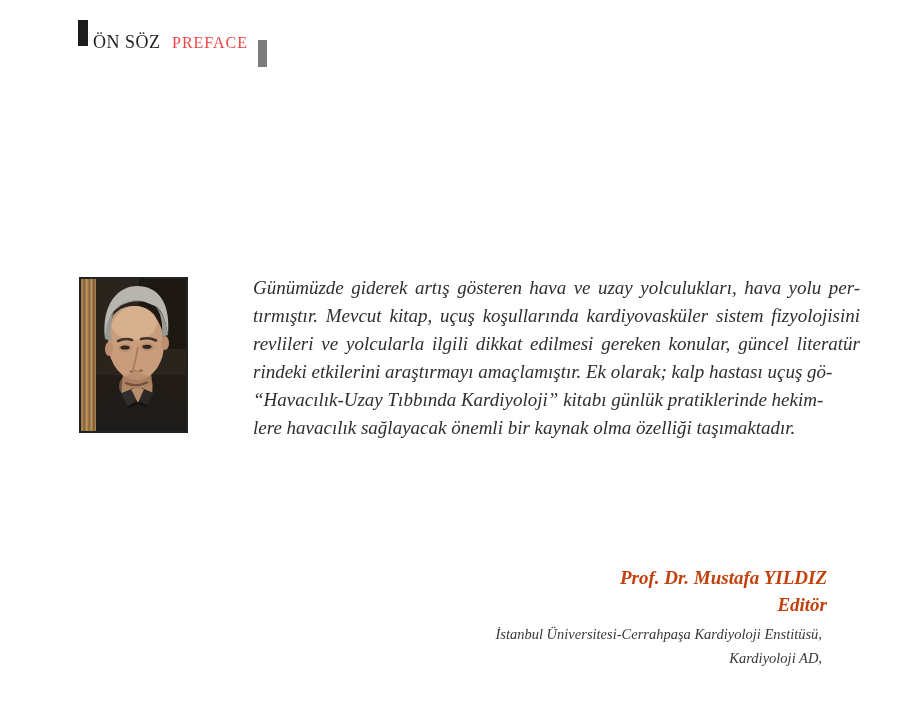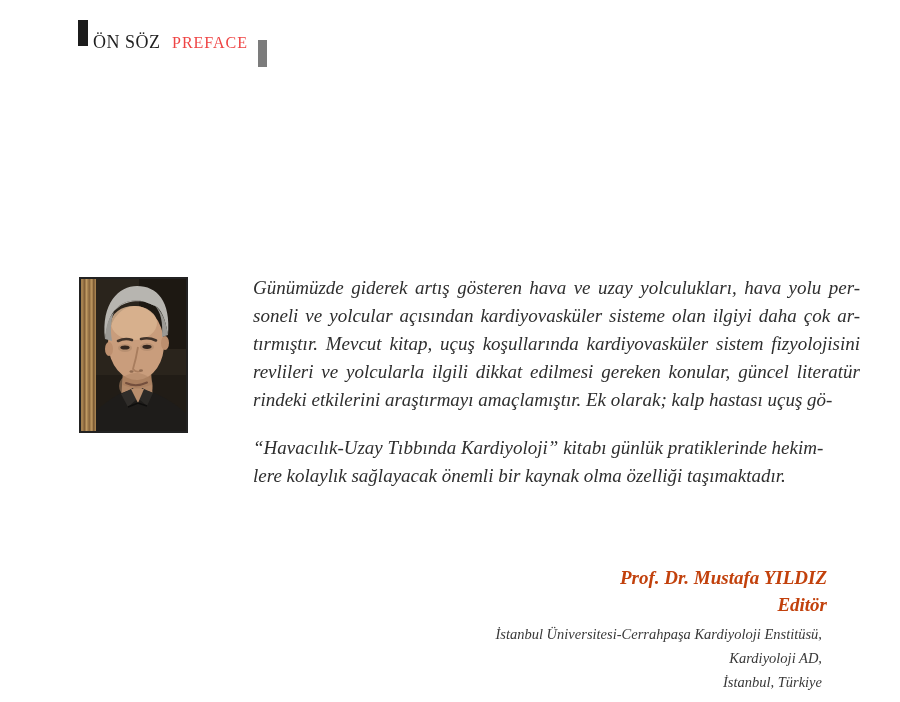--- a/index.html
+++ b/index.html
@@ -45,21 +45,21 @@
   
   .preface-text {
     position: absolute; left: 253px; top: 274px; width: 607px;
     font-style: italic; font-size: 19px; color: #2e2e2e;
   }
   .preface-text .line {
     line-height: 28px; height: 28px; white-space: nowrap;
   }
   .para.justify .line { text-align: justify; text-align-last: justify; white-space: normal; }
   .para.justify .line:last-child { text-align-last: left; }
-  .para2 { margin-top: 20px; }
+  .para2 { margin-top: 0; }
   .para2 .line { text-align: left; }
 
   
   .signature {
     position: absolute; left: 253px; top: 564px; width: 574px;
     text-align: right; font-style: italic; font-weight: bold;
     font-size: 19px; color: #c2410c;
   }
   .signature div { line-height: 27px; }
 
@@ -131,35 +131,33 @@
       <path d="M40,115 L52,109 L56,120 L47,128 Z" fill="#302d2a"></path>
       <path d="M72,114 L61,109 L58,120 L66,127 Z" fill="#2b2926"></path>
       <polygon points="50,110 63,110 57,124" fill="#b98e6d"></polygon>
       <path d="M47,128 L57,124 L66,127" stroke="#0f0e0d" stroke-width="1.5" fill="none"></path>
     </svg>
   </div>
 
   <div class="preface-text">
     <div class="para justify">
         <div class="line">Günümüzde giderek artış gösteren hava ve uzay yolculukları, hava yolu per-</div>
-        <div class="line">soneli ve yolcular açısından kardiyovasküler sisteme olan ilgiyi daha çok ar-</div>
         <div class="line">tırmıştır. Mevcut kitap, uçuş koşullarında kardiyovasküler sistem fizyolojisini</div>
         <div class="line">revlileri ve yolcularla ilgili dikkat edilmesi gereken konular, güncel literatür</div>
         <div class="line">rindeki etkilerini araştırmayı amaçlamıştır. Ek olarak; kalp hastası uçuş gö-</div>
       </div>
     <div class="para para2">
         <div class="line">“Havacılık-Uzay Tıbbında Kardiyoloji” kitabı günlük pratiklerinde hekim-</div>
-        <div class="line">lere kolaylık sağlayacak önemli bir kaynak olma özelliği taşımaktadır.</div>
+        <div class="line">lere havacılık sağlayacak önemli bir kaynak olma özelliği taşımaktadır.</div>
       </div>
   </div>
 
   <div class="signature">
     <div>Prof. Dr. Mustafa YILDIZ</div>
     <div>Editör</div>
   </div>
 
   <div class="affiliation">
       <div class="aff-line">İstanbul Üniversitesi-Cerrahpaşa Kardiyoloji Enstitüsü,</div>
       <div class="aff-line">Kardiyoloji AD,</div>
-      <div class="aff-line">İstanbul, Türkiye</div>
     </div>
 
 </div>
 
 </body></html>

